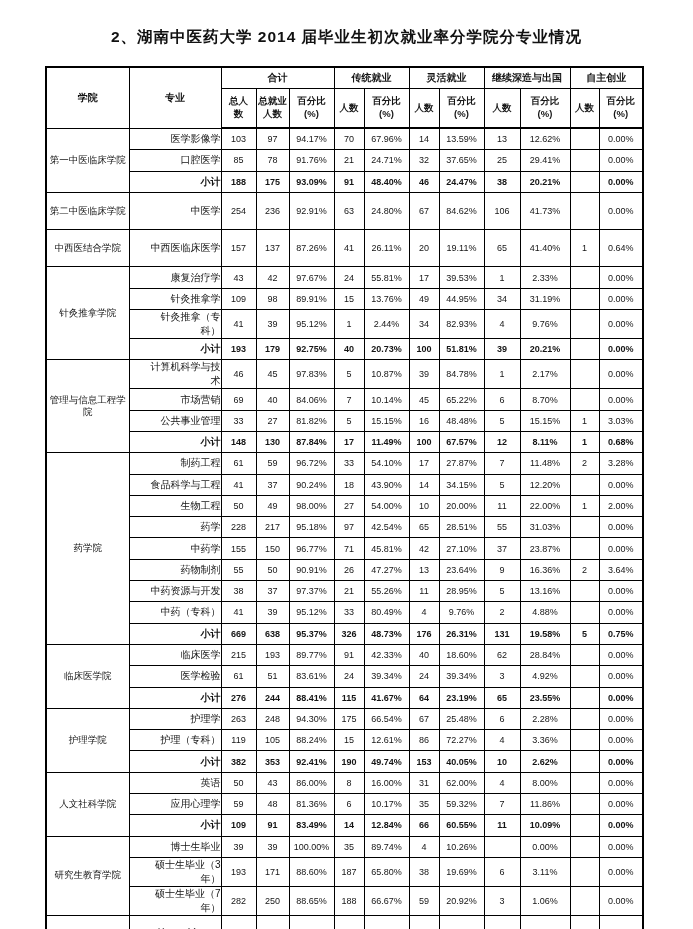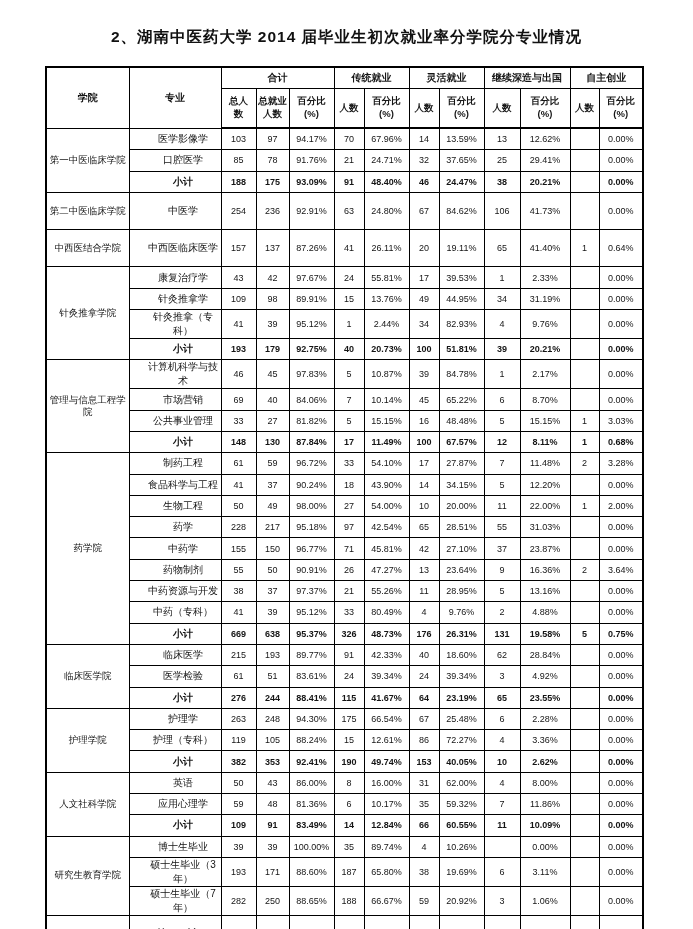--- a/index.html
+++ b/index.html
@@ -29,21 +29,21 @@
     text-align:center;vertical-align:middle;
     overflow:hidden;
   }
   thead th{font-weight:bold;color:#161616;}
   th.hcell{font-size:10.5px;}
   tr.group-row th{height:20px;font-size:10px;margin-left:28px;}
   th.hsub{height:38px;font-size:9.5px;line-height:1.35;white-space:pre-line;}
   thead tr:last-child th{border-bottom:2px solid #000;}
   tbody td{height:20.3px;font-size:9px;}
   td.college{font-size:9.5px;line-height:1.35;padding:8px 1px;}
-  td.major{font-size:10px;text-align:center;padding-left:16px;}
+  td.major{font-size:10px;text-align:right;padding-left:16px;}
   td.num{font-size:9px;}
   tr.bold-row td{font-weight:bold;}
   td.total-label{text-align:center;padding-left:4px;font-size:10.5px;}
 </style>
 </head>
 <body>
 
 <div class="page">
   <div class="title">2、湖南中医药大学 2014 届毕业生初次就业率分学院分专业情况</div>
   <table class="emp-table">

